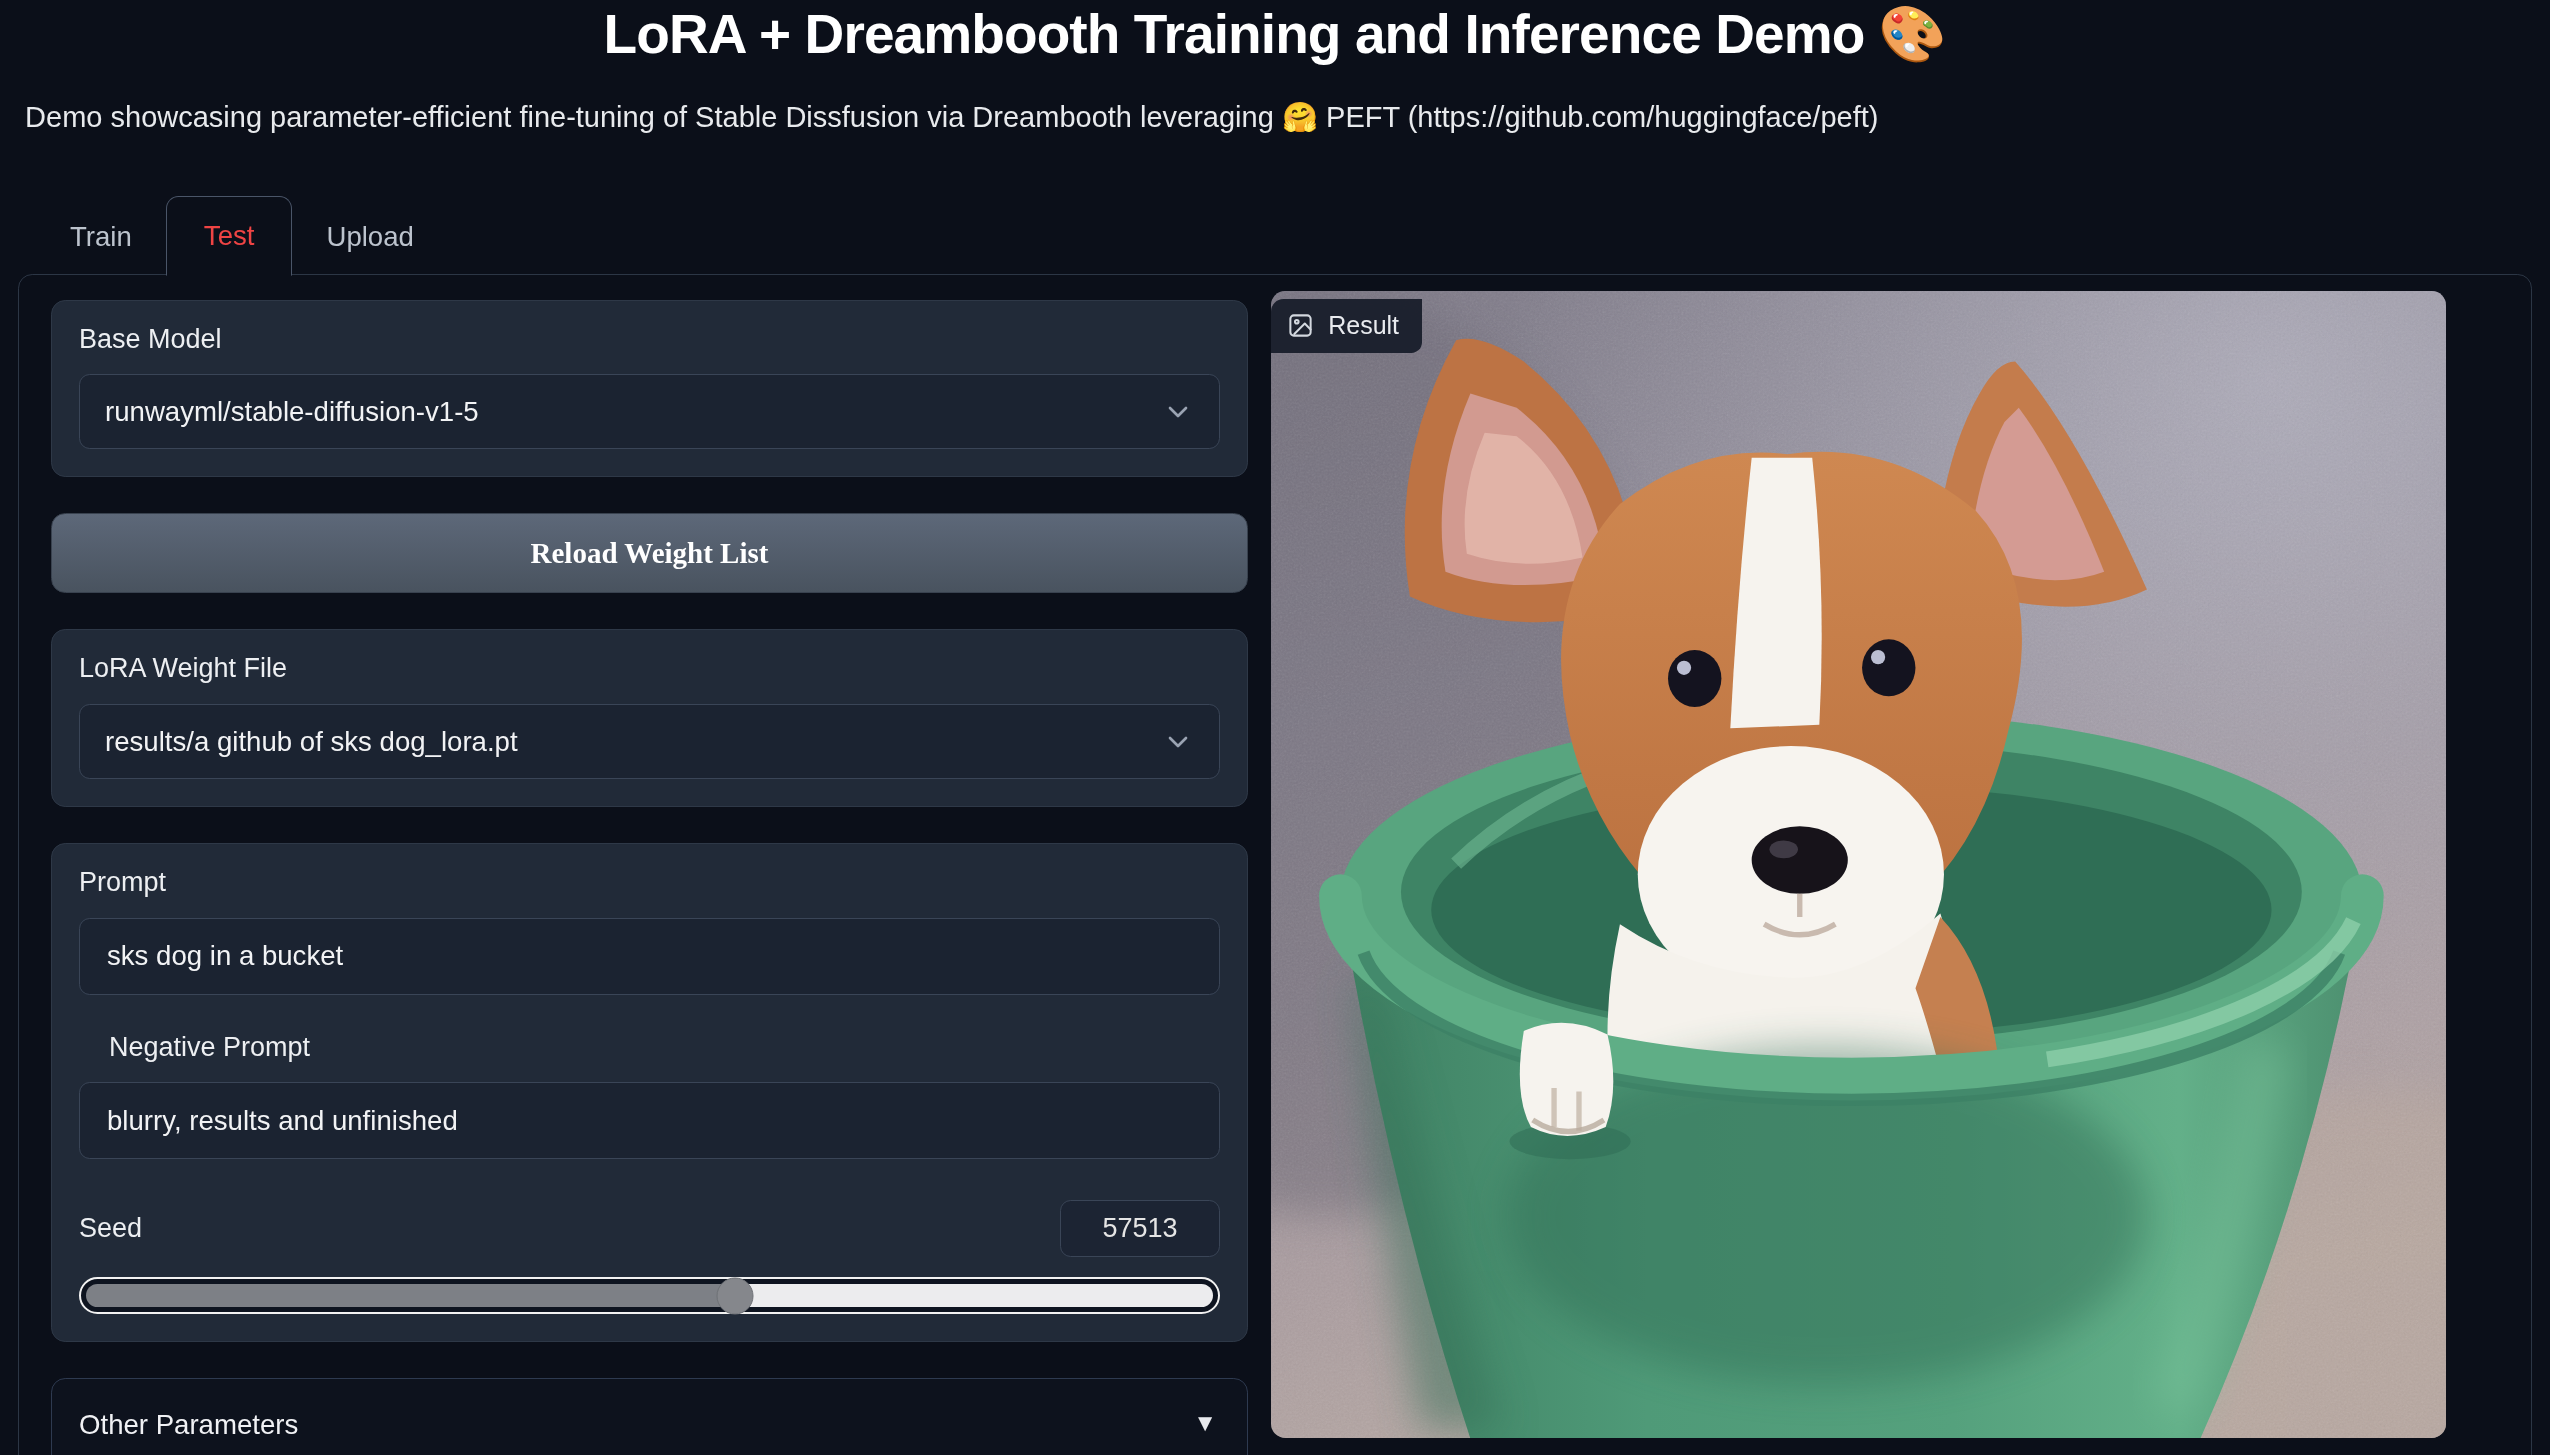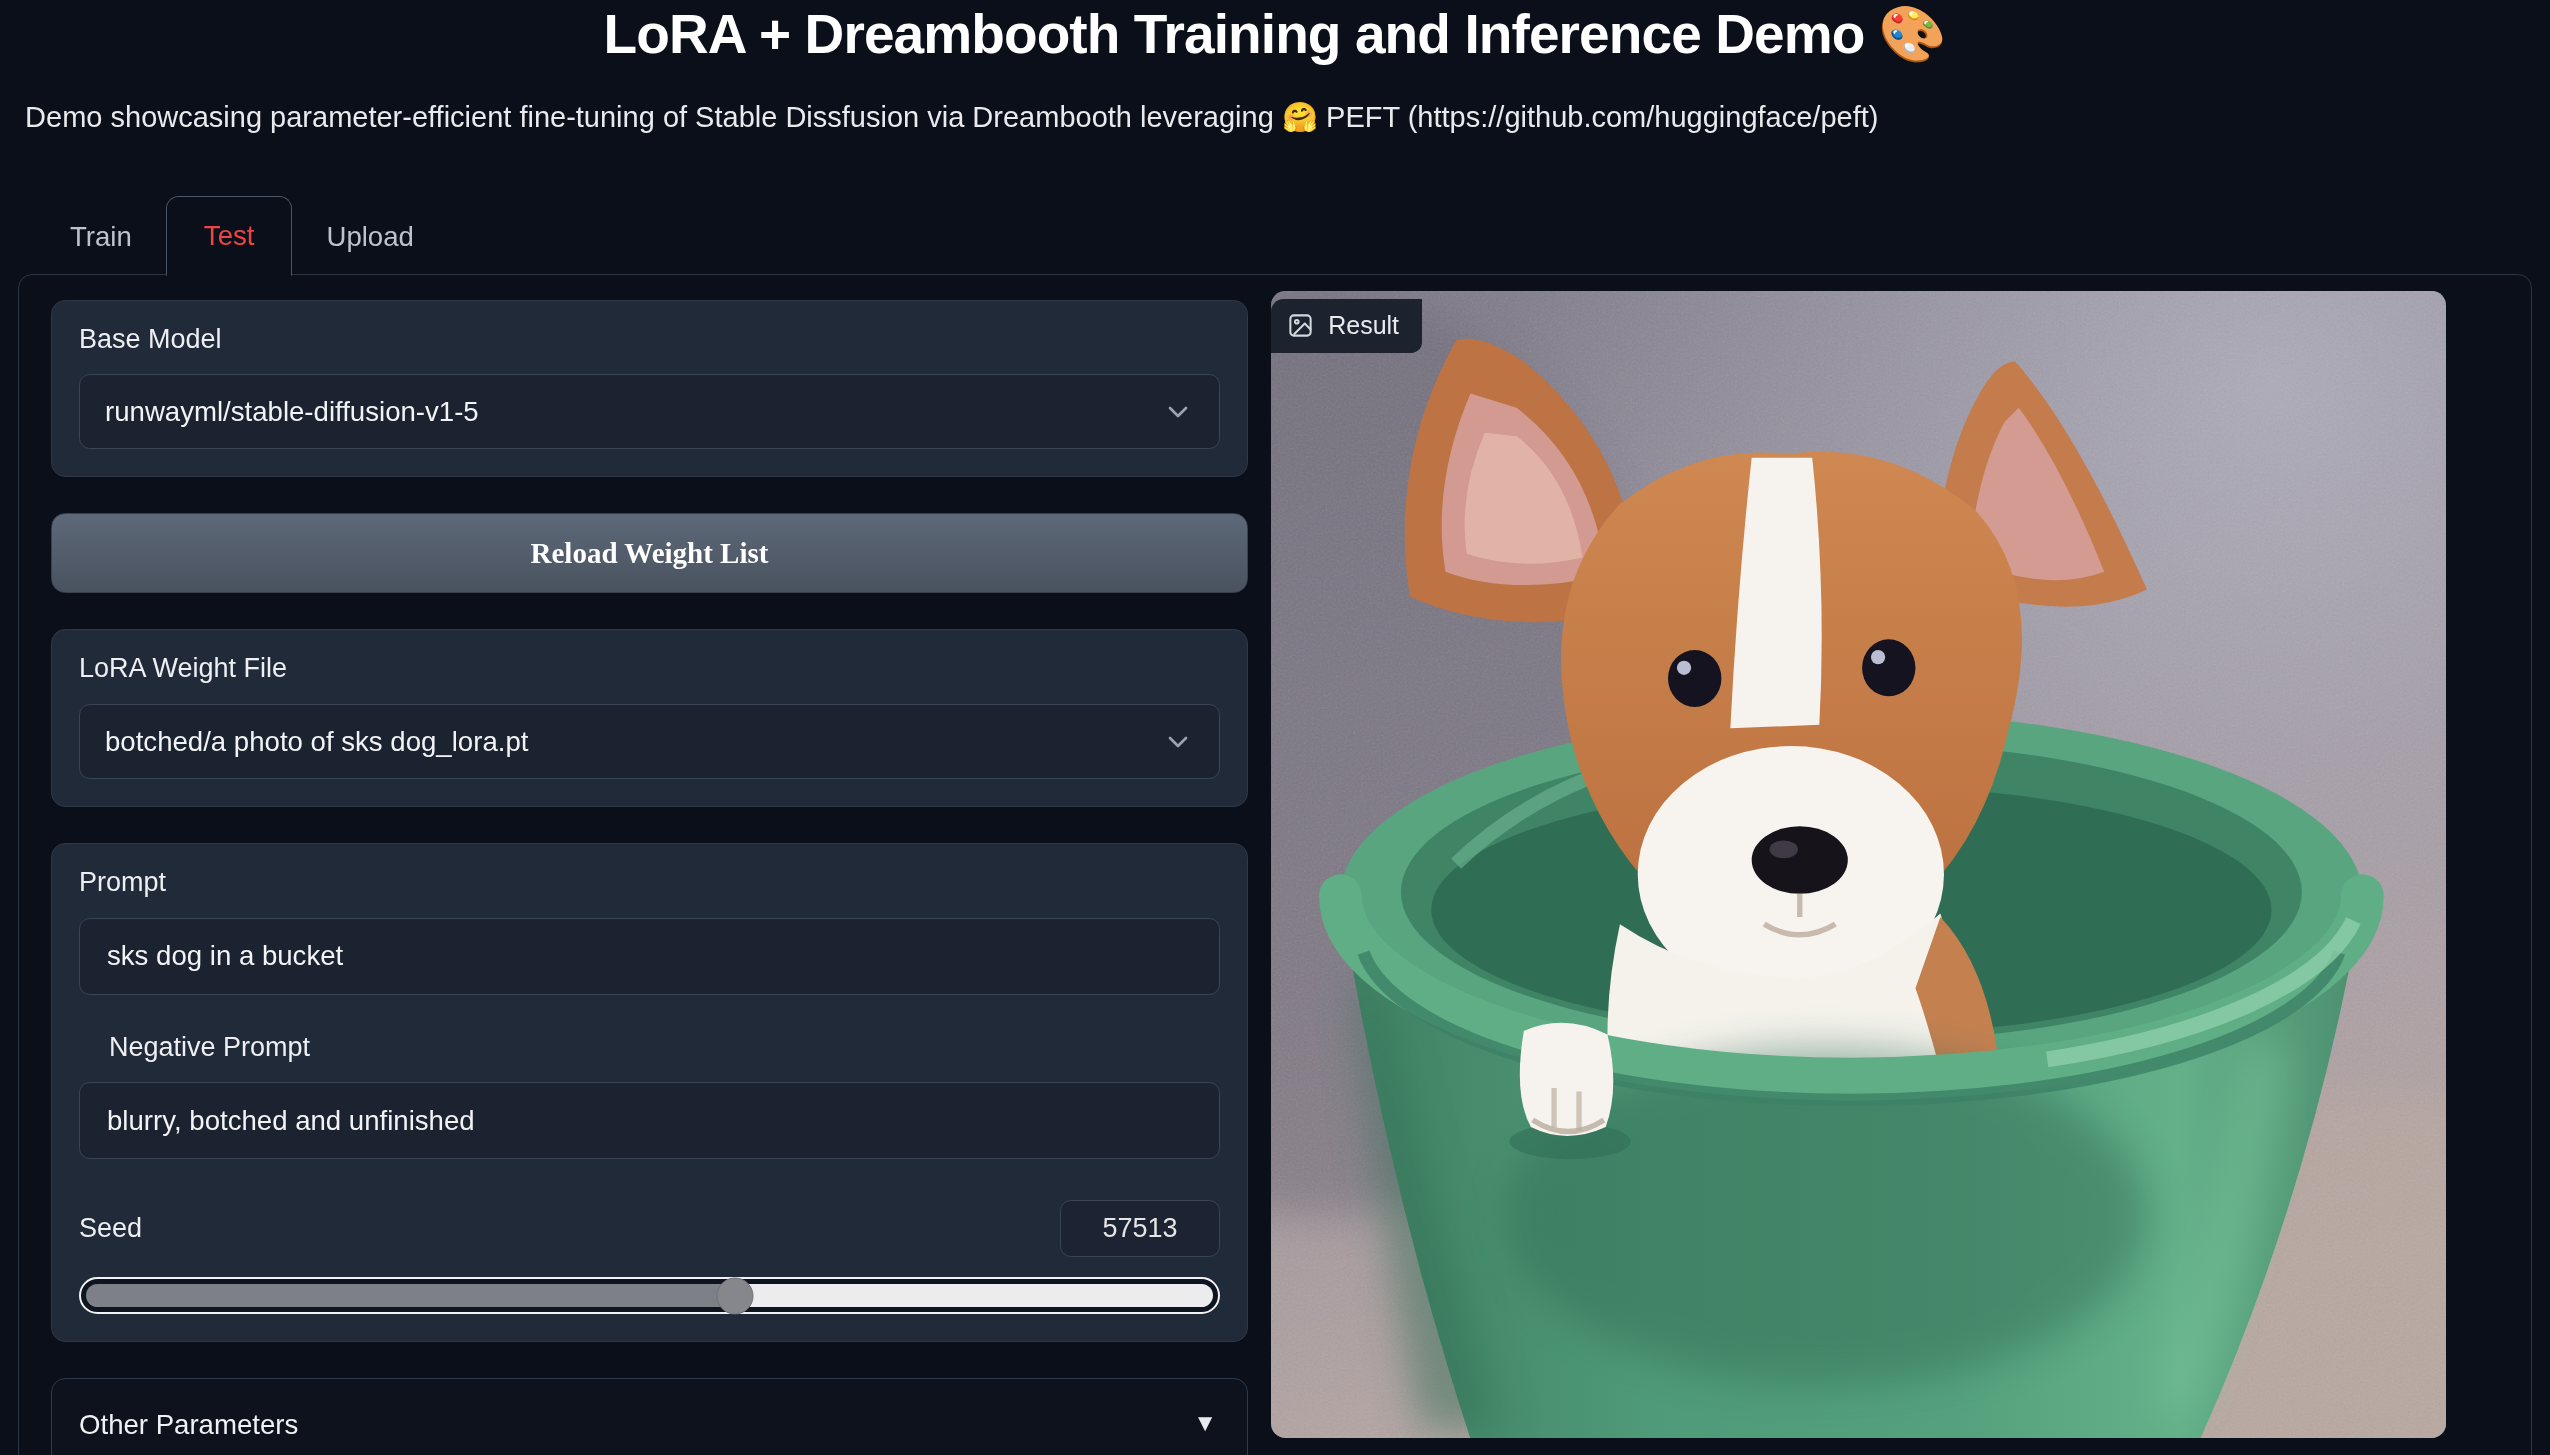--- a/index.html
+++ b/index.html
@@ -245,35 +245,35 @@
               </svg>
           </span>
         </div>
       </section>
 
       <button class="reload-btn">Reload Weight List</button>
 
       <section class="card">
         <div class="field-label">LoRA Weight File</div>
         <div class="select-box">
-          <span>botched/a photo of sks dog_lora.pt</span>
+          <span>results/a github of sks dog_lora.pt</span>
           <span class="chevron">
             <svg width="32" height="32" viewBox="0 0 24 24" fill="none" stroke="currentColor" stroke-width="2" stroke-linecap="round" stroke-linejoin="round">
                 <path d="M6 9l6 6 6-6"></path>
               </svg>
           </span>
         </div>
       </section>
 
       <section class="card">
         <div class="field-label">Prompt</div>
         <div class="text-input">sks dog in a bucket</div>
 
         <div class="field-label mt-40">Negative Prompt</div>
-        <div class="text-input">blurry, botched and unfinished</div>
+        <div class="text-input">blurry, results and unfinished</div>
 
         <div class="seed-row">
           <div class="field-label">Seed</div>
           <div class="seed-value">57513</div>
         </div>
         <div class="slider" style="--pct: 57.5%;">
           <div class="slider-track"></div>
           <div class="slider-thumb"></div>
         </div>
       </section>

